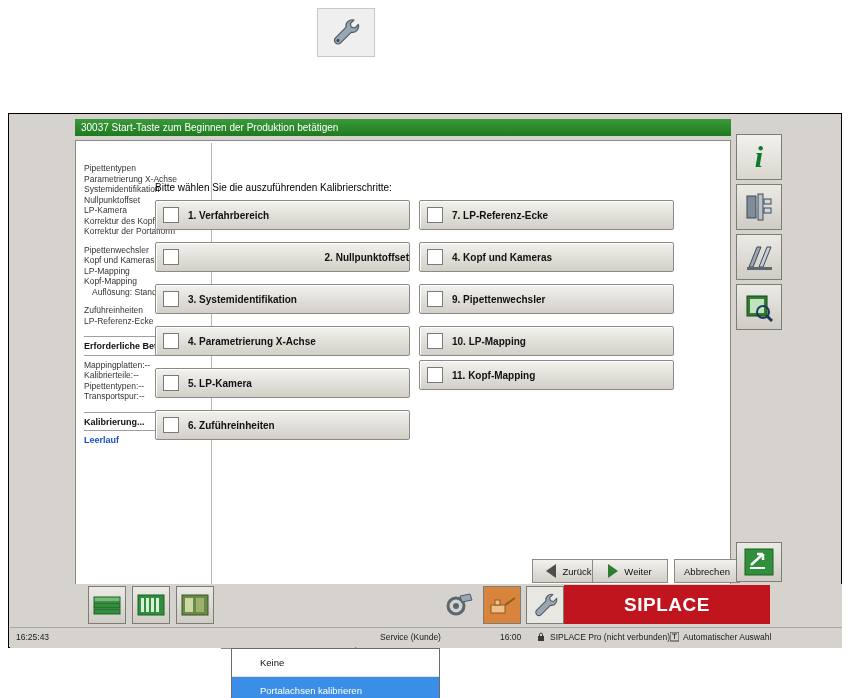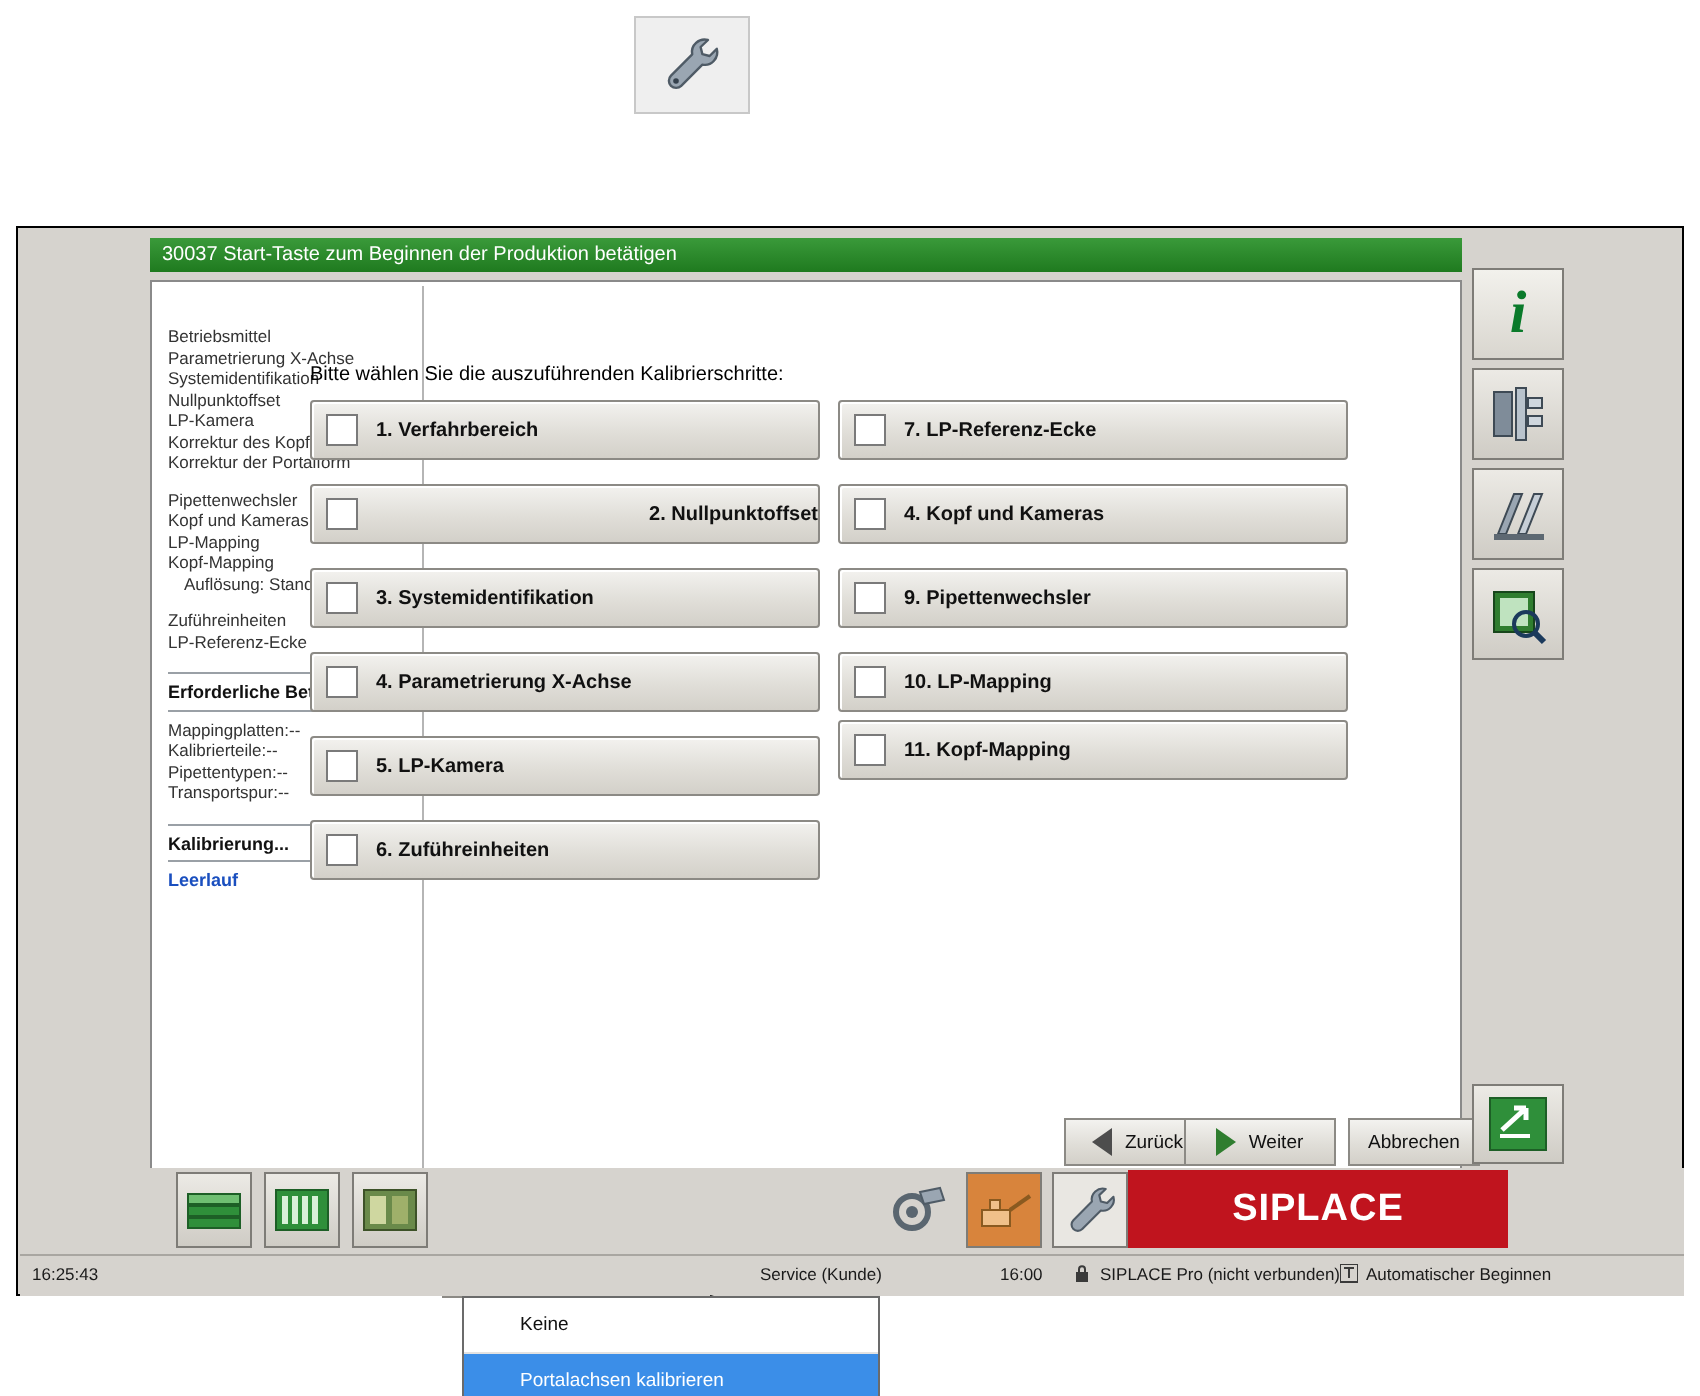--- a/index.html
+++ b/index.html
@@ -311,21 +311,21 @@
     box-sizing: border-box;
     display: flex;
     align-items: center;
     justify-content: center;
     background: linear-gradient(to bottom, #eceae5, #cfccc5);
   }
   .siplace {
     position: absolute;
     left: 555px;
     top: 471px;
-    width: 190px;
+    width: 206px;
     height: 39px;
     background: #c0141e;
     color: #ffffff;
     font-weight: bold;
     font-size: 19px;
     letter-spacing: 0.5px;
     display: flex;
     align-items: center;
     justify-content: center;
   }
@@ -373,21 +373,21 @@
 
     <div class="leftstrip"></div>
 
     <div class="titlebar">30037 Start-Taste zum Beginnen der Produktion betätigen</div>
 
     <div class="content">
 
       <div class="vsplit"></div>
 
       <div class="sidebar" style="top:22px;">
-        <div class="sb-line">Betriebsmittel</div>
+        <div class="sb-line">Pipettentypen</div>
         <div class="sb-line">Parametrierung X-Achse</div>
         <div class="sb-line">Systemidentifikation</div>
         <div class="sb-line">Nullpunktoffset</div>
         <div class="sb-line">LP-Kamera</div>
         <div class="sb-line">Korrektur des Kopfoffsets</div>
         <div class="sb-line">Korrektur der Portalform</div>
 
         <div class="sb-gap"></div>
 
         <div class="sb-line">Pipettenwechsler</div>
@@ -579,21 +579,21 @@
           <path d="M2.5 4 V2.6 a1.5 1.5 0 0 1 3 0 V4" fill="none" stroke="#3a3a3a" stroke-width="1"></path>
         </svg>
       </div>
       <div class="sb-cell" style="left:540px;">SIPLACE Pro (nicht verbunden)</div>
       <div class="sb-cell" style="left:660px; width:10px;">
         <svg width="9" height="10" viewBox="0 0 9 10">
           <rect x="0" y="0" width="9" height="9" fill="none" stroke="#3a3a3a"></rect>
           <path d="M2 2 H7 M4.5 2 V7" stroke="#3a3a3a" stroke-width="1"></path>
         </svg>
       </div>
-      <div class="sb-cell" style="left:673px;">Automatischer Beginnen</div>
+      <div class="sb-cell" style="left:673px;">Automatischer Auswahl</div>
     </div>
 
     <div class="dropdown">
       <div class="dd-item">Keine</div>
       <div class="dd-item sel">Portalachsen kalibrieren</div>
 
     </div>
 
   </div>
 

